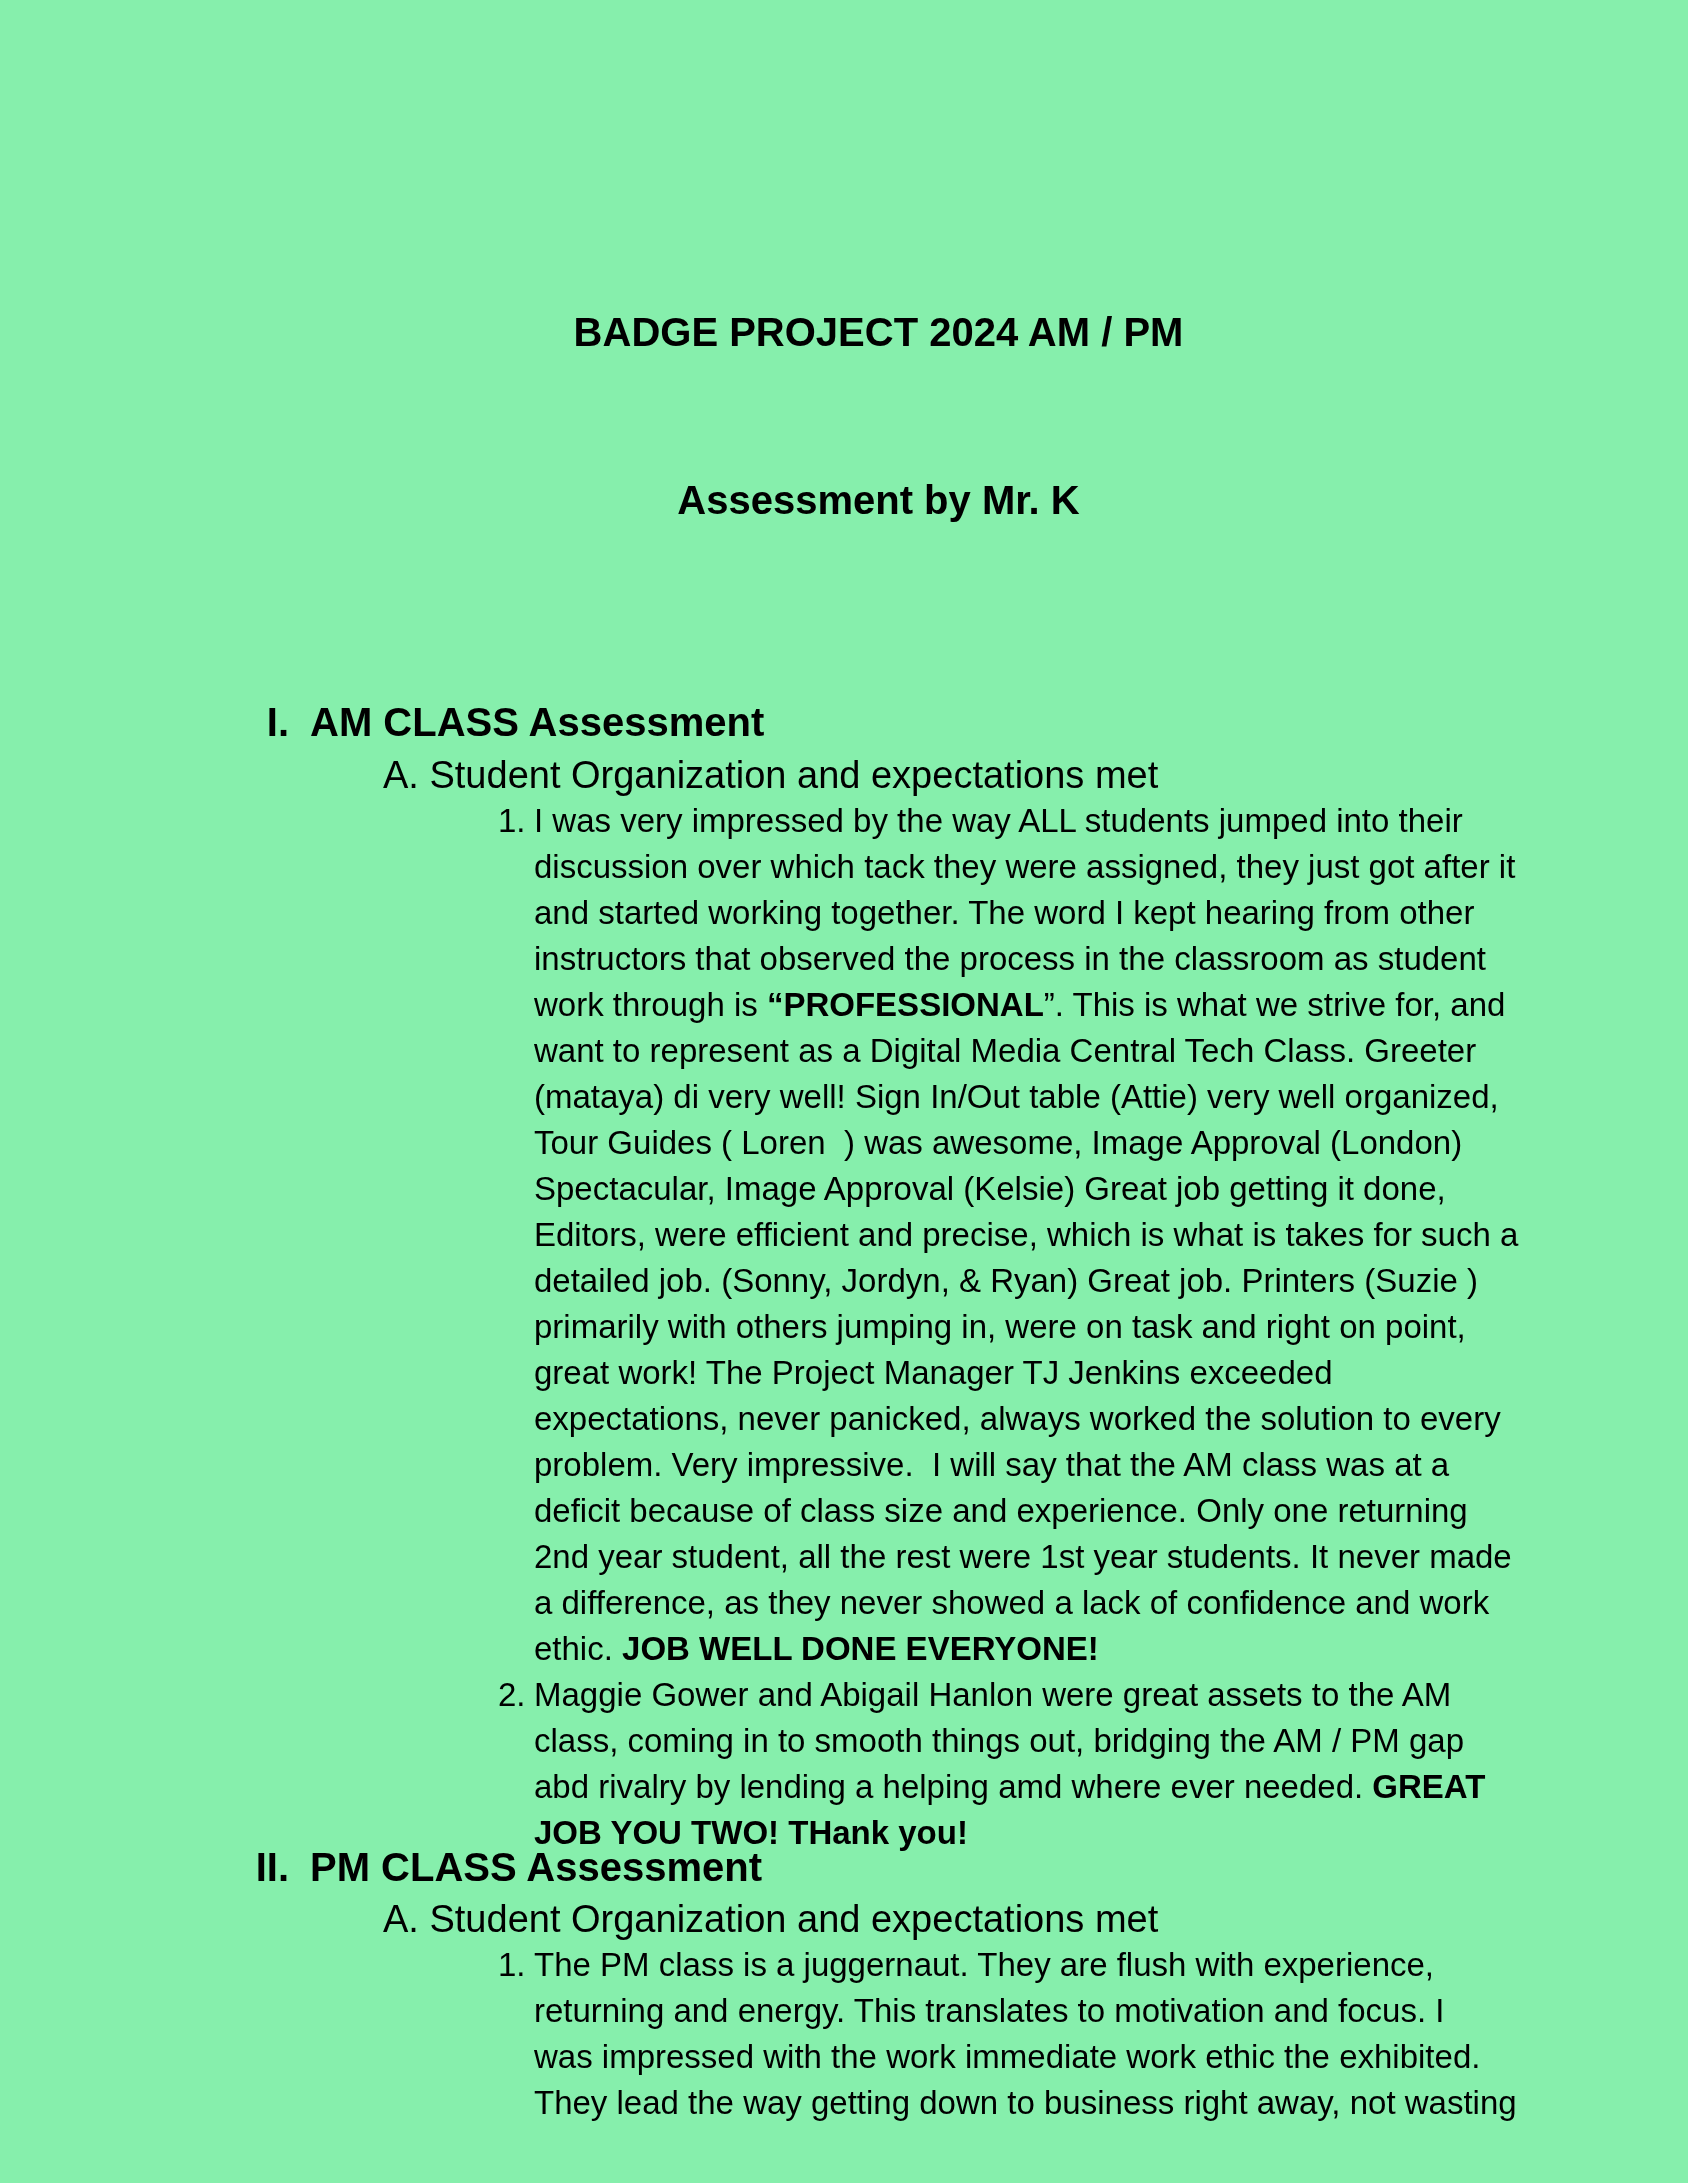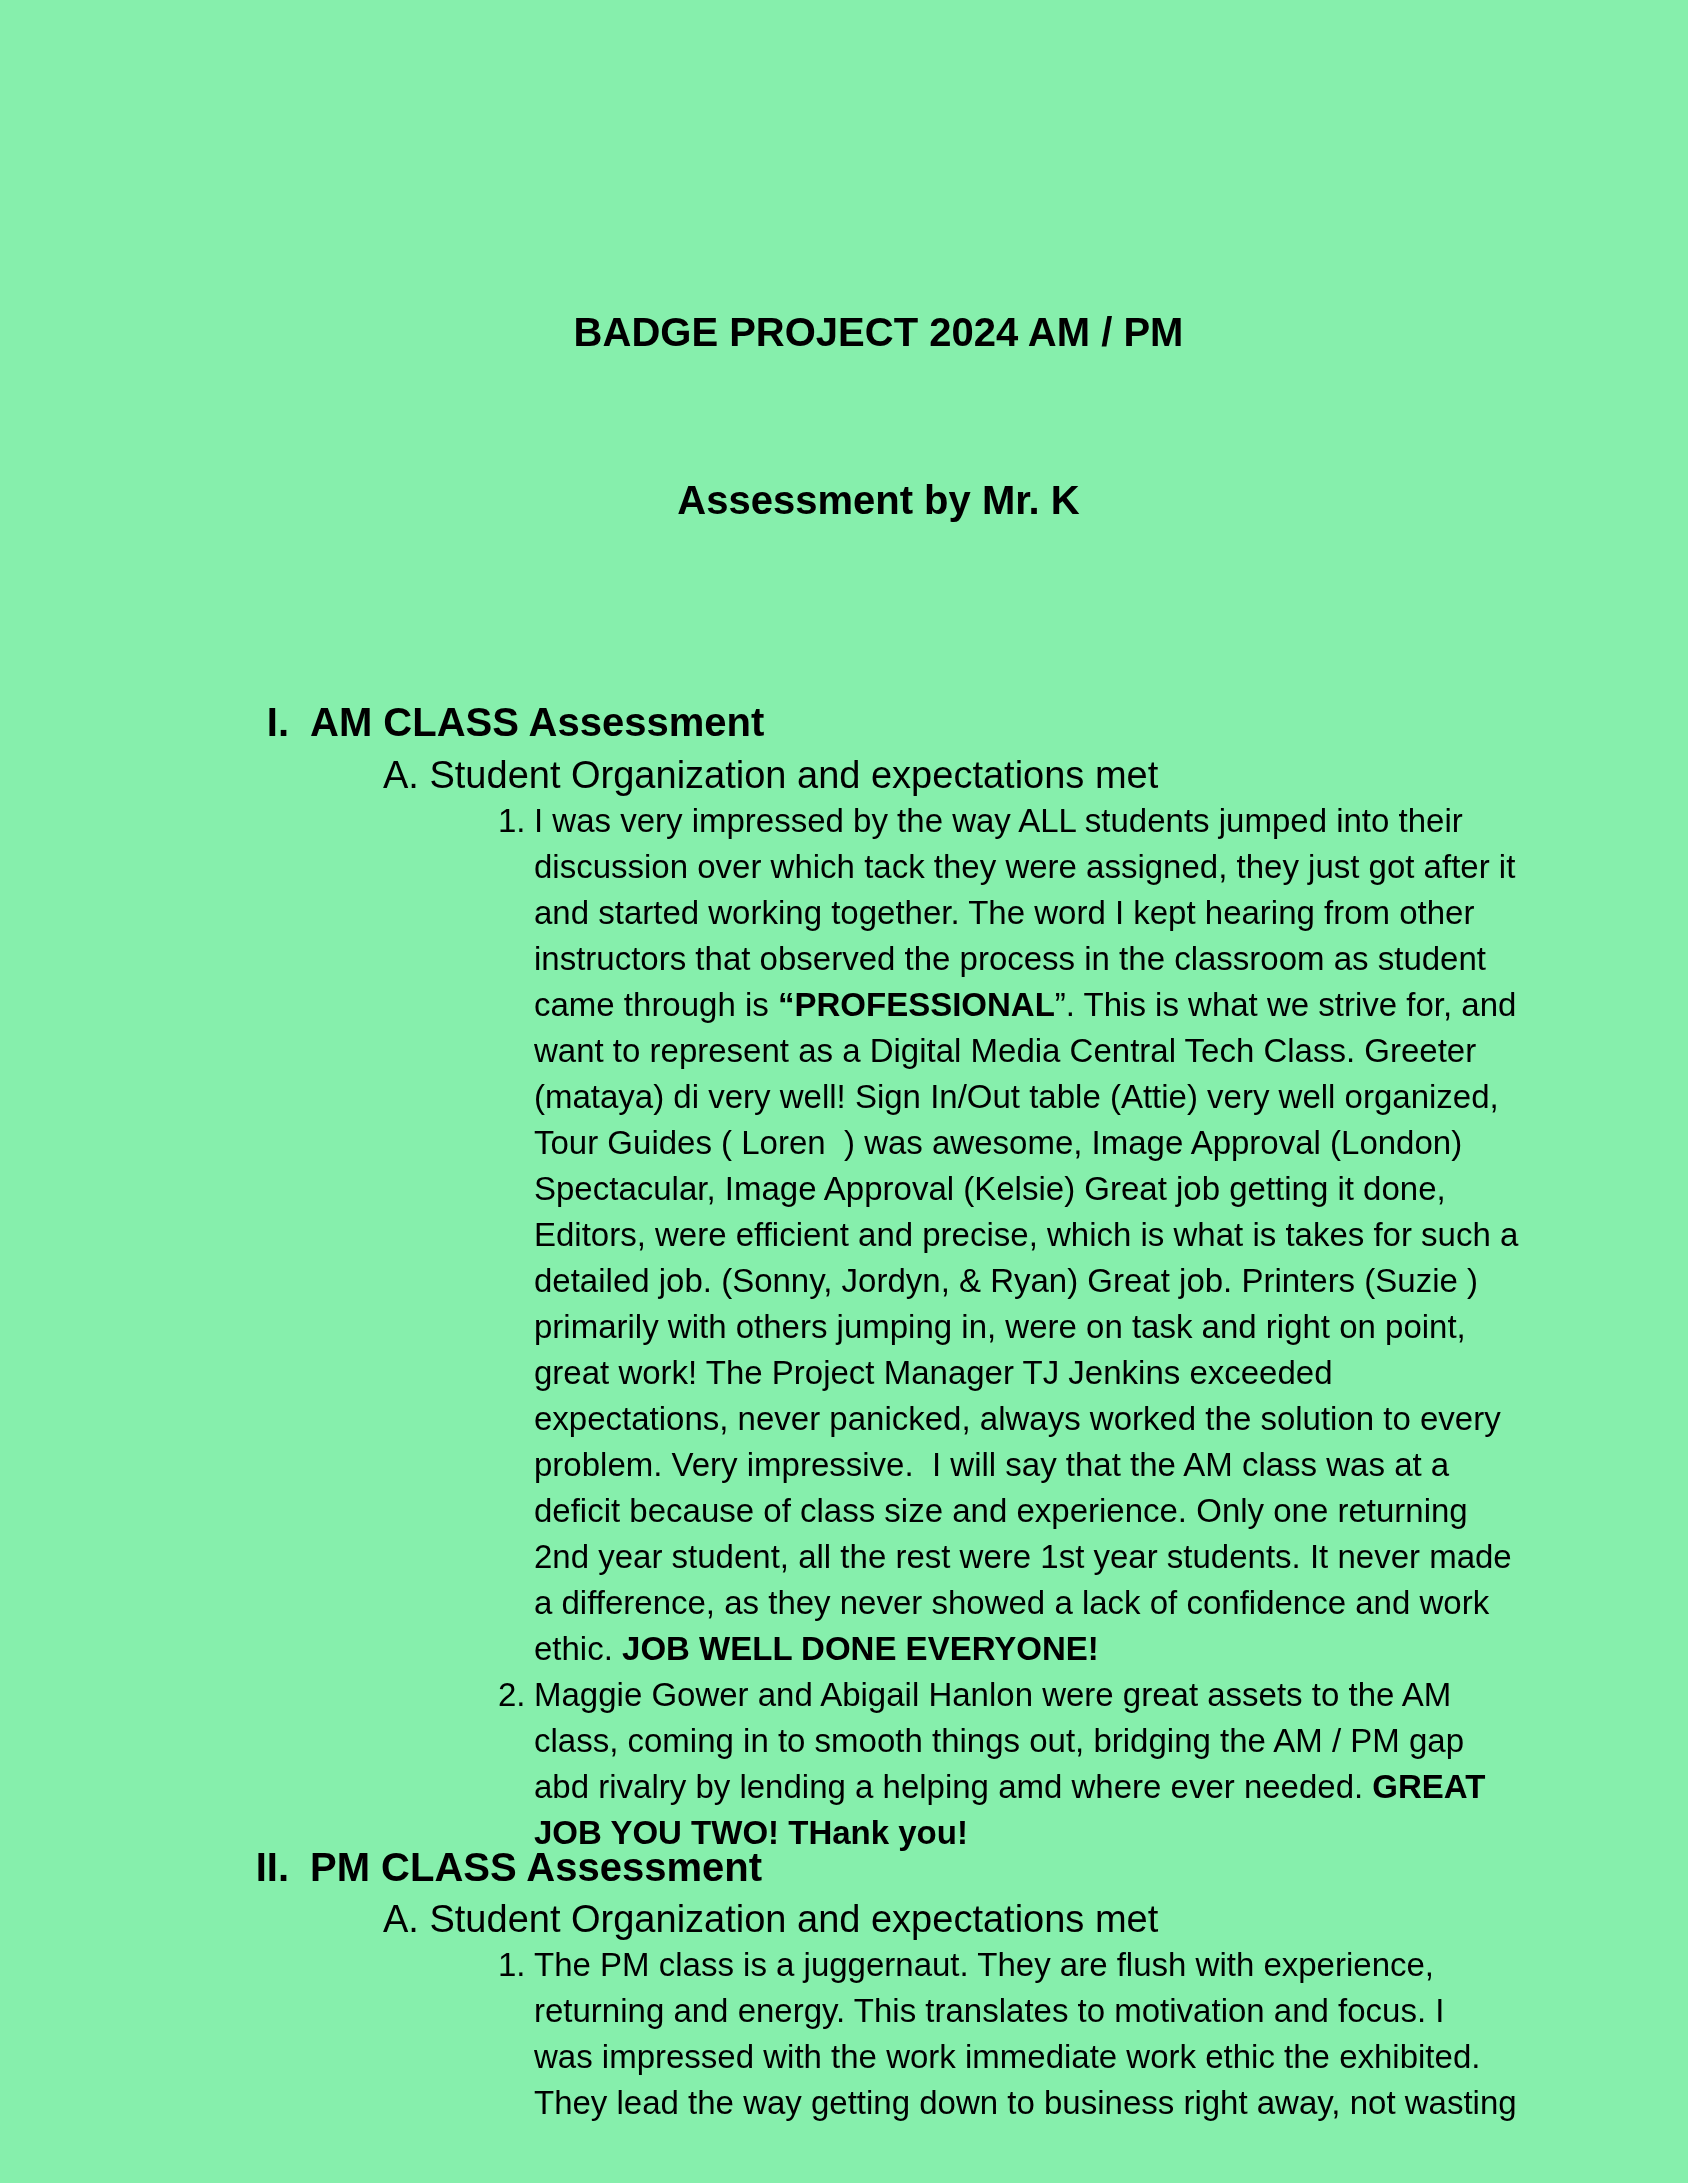--- a/index.html
+++ b/index.html
@@ -90,21 +90,21 @@
         </div>
         <div class="subheading">A. Student Organization and expectations met</div>
         <div class="items">
           <div class="item">
             <div class="item-num">1.</div>
             <div class="item-lines">
               <div class="line"><span>I was very impressed by the way ALL students jumped into their</span></div>
               <div class="line"><span>discussion over which tack they were assigned, they just got after it</span></div>
               <div class="line"><span>and started working together. The word I kept hearing from other</span></div>
               <div class="line"><span>instructors that observed the process in the classroom as student</span></div>
-              <div class="line"><span>came through is </span><span class="b">“PROFESSIONAL</span><span>”. This is what we strive for, and</span></div>
+              <div class="line"><span>work through is </span><span class="b">“PROFESSIONAL</span><span>”. This is what we strive for, and</span></div>
               <div class="line"><span>want to represent as a Digital Media Central Tech Class. Greeter</span></div>
               <div class="line"><span>(mataya) di very well! Sign In/Out table (Attie) very well organized,</span></div>
               <div class="line"><span>Tour Guides ( Loren  ) was awesome, Image Approval (London)</span></div>
               <div class="line"><span>Spectacular, Image Approval (Kelsie) Great job getting it done,</span></div>
               <div class="line"><span>Editors, were efficient and precise, which is what is takes for such a</span></div>
               <div class="line"><span>detailed job. (Sonny, Jordyn, &amp; Ryan) Great job. Printers (Suzie )</span></div>
               <div class="line"><span>primarily with others jumping in, were on task and right on point,</span></div>
               <div class="line"><span>great work! The Project Manager TJ Jenkins exceeded</span></div>
               <div class="line"><span>expectations, never panicked, always worked the solution to every</span></div>
               <div class="line"><span>problem. Very impressive.  I will say that the AM class was at a</span></div>

